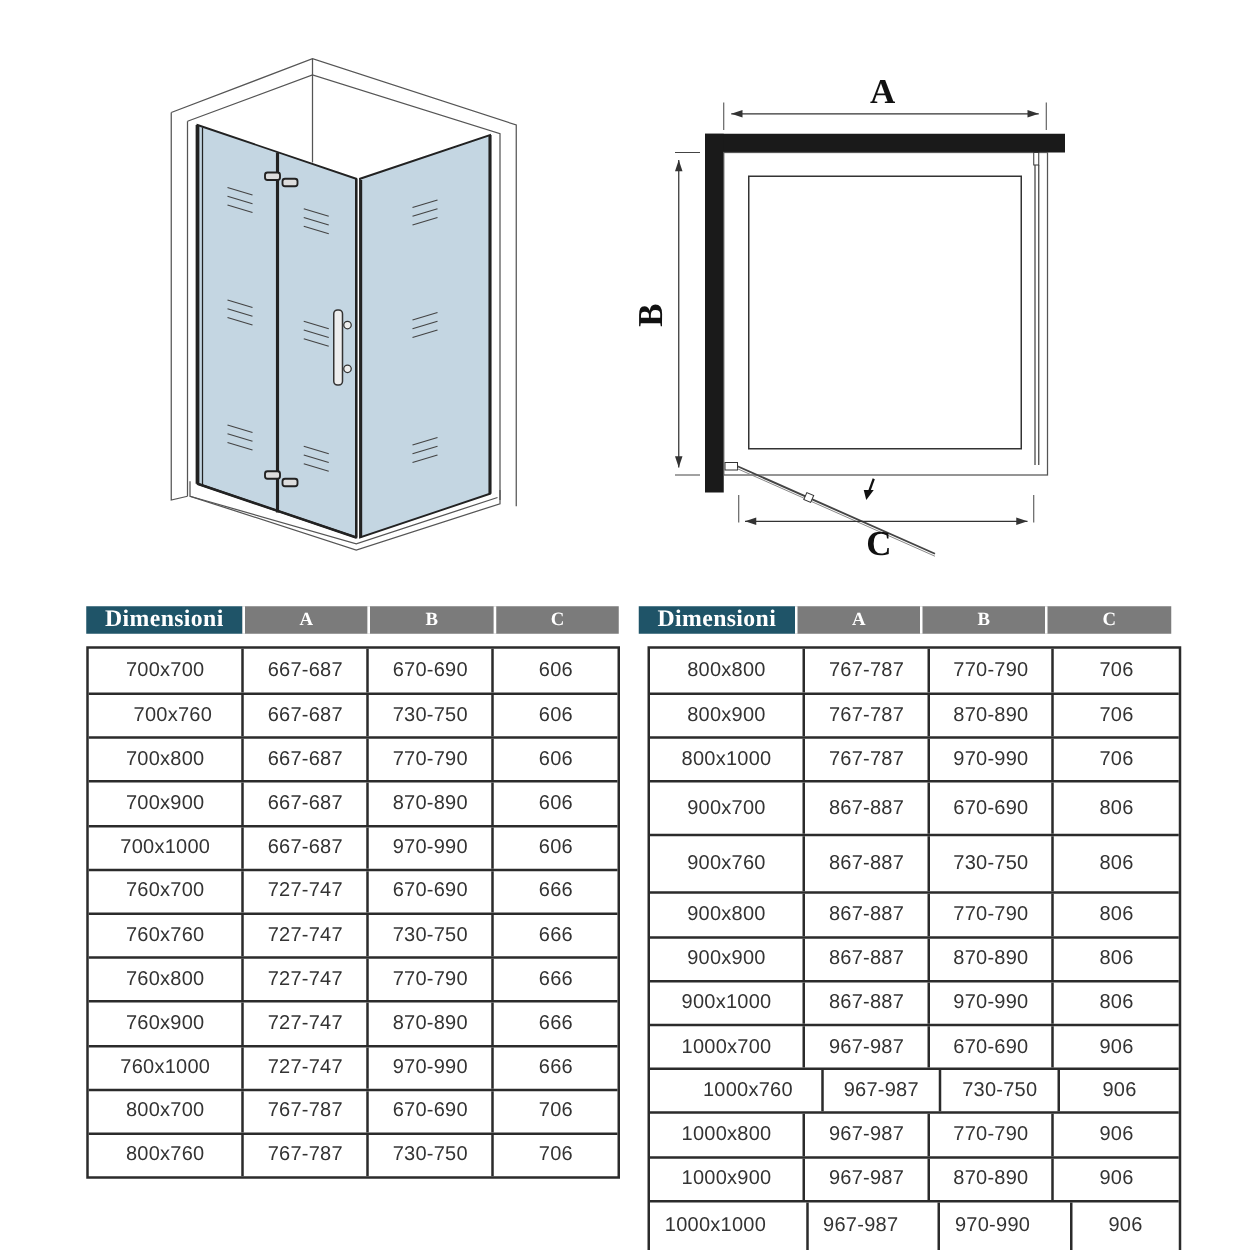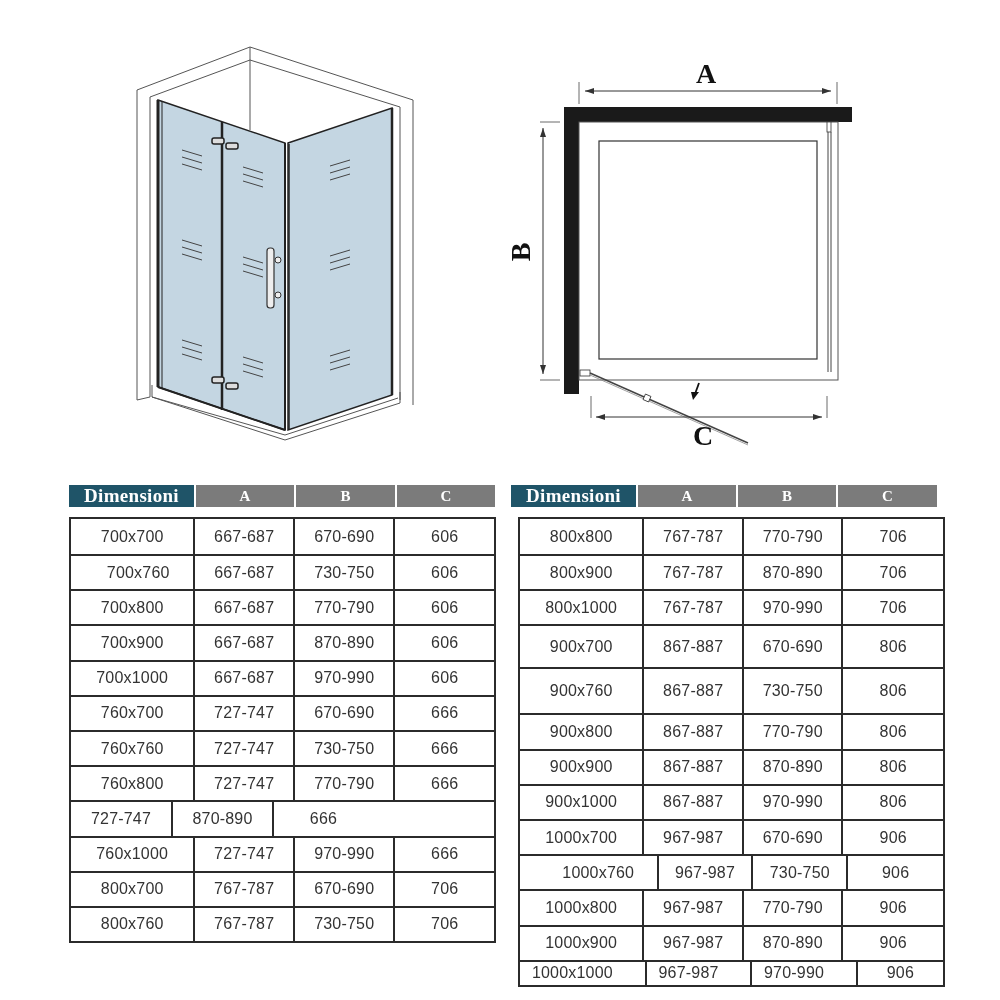--- a/index.html
+++ b/index.html
@@ -184,20 +184,21 @@
         <div class="cell" style="width: 101px;">730-750</div>
         <div class="cell" style="width: 101px;">666</div>
       </div>
       <div class="row" style="height: 35.2px;">
         <div class="cell" style="width: 123px;">760x800</div>
         <div class="cell" style="width: 100px;">727-747</div>
         <div class="cell" style="width: 101px;">770-790</div>
         <div class="cell" style="width: 101px;">666</div>
       </div>
       <div class="row" style="height: 35.2px;">
+        <div class="cell" style="width: 123px;">760x900</div>
         <div class="cell" style="width: 100px;">727-747</div>
         <div class="cell" style="width: 101px;">870-890</div>
         <div class="cell" style="width: 101px;">666</div>
       </div>
       <div class="row" style="height: 35.2px;">
         <div class="cell" style="width: 123px;">760x1000</div>
         <div class="cell" style="width: 100px;">727-747</div>
         <div class="cell" style="width: 101px;">970-990</div>
         <div class="cell" style="width: 101px;">666</div>
       </div>
@@ -289,20 +290,20 @@
         <div class="cell" style="width: 100px;">967-987</div>
         <div class="cell" style="width: 100px;">770-790</div>
         <div class="cell" style="width: 102px;">906</div>
       </div>
       <div class="row" style="height: 35.2px;">
         <div class="cell" style="width: 123px;">1000x900</div>
         <div class="cell" style="width: 100px;">967-987</div>
         <div class="cell" style="width: 100px;">870-890</div>
         <div class="cell" style="width: 102px;">906</div>
       </div>
-      <div class="row" style="height: 25px; gap: 20px;">
+      <div class="row" style="height: 40px; gap: 20px;">
         <div class="cell" style="width: 123px;">1000x1000</div>
         <div class="cell" style="width: 100px;">967-987</div>
         <div class="cell" style="width: 100px;">970-990</div>
         <div class="cell" style="width: 102px;">906</div>
       </div>
     </div>
 </div>
 
 </body></html>

